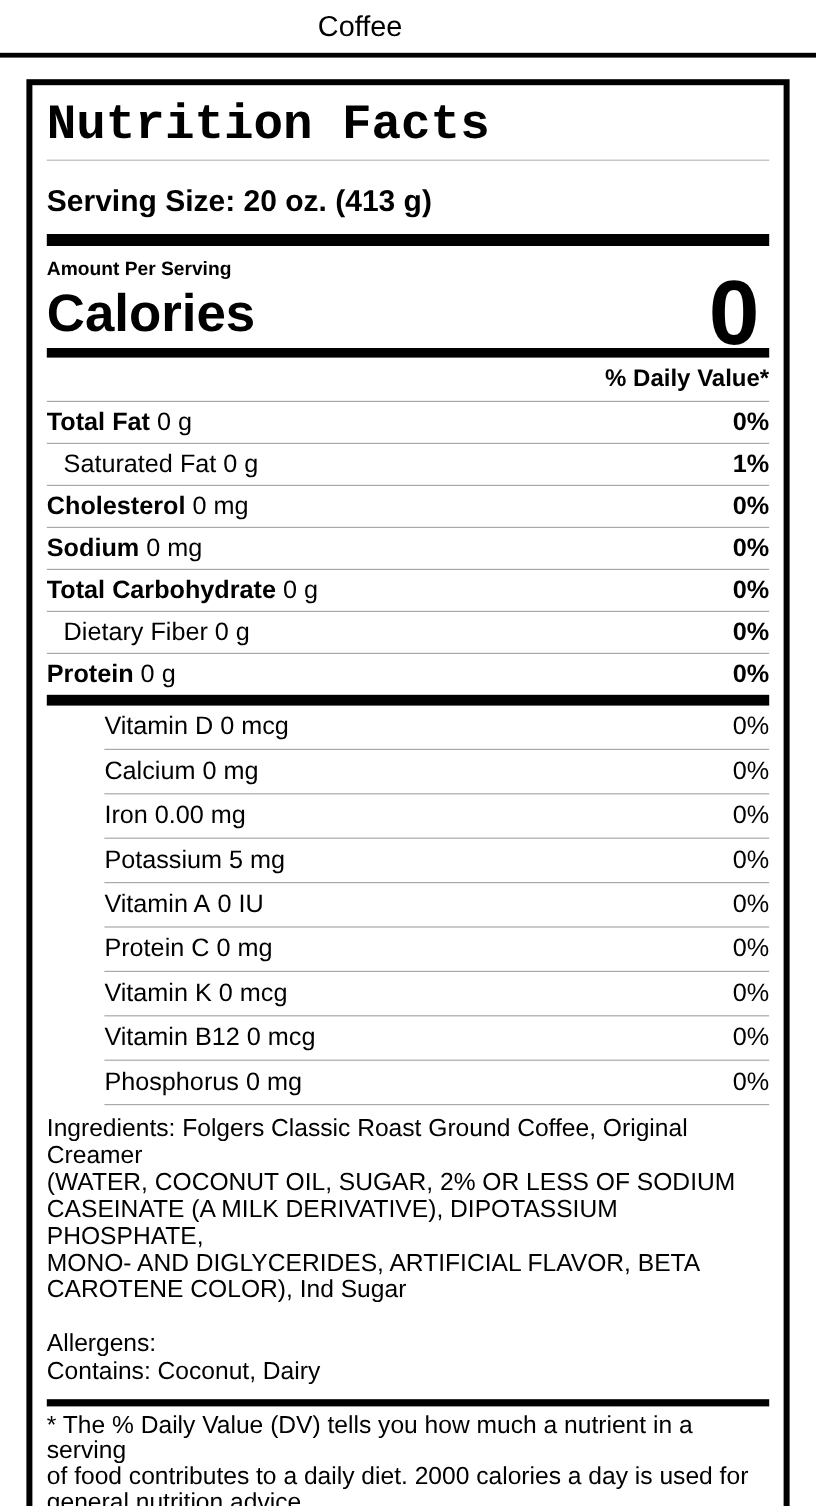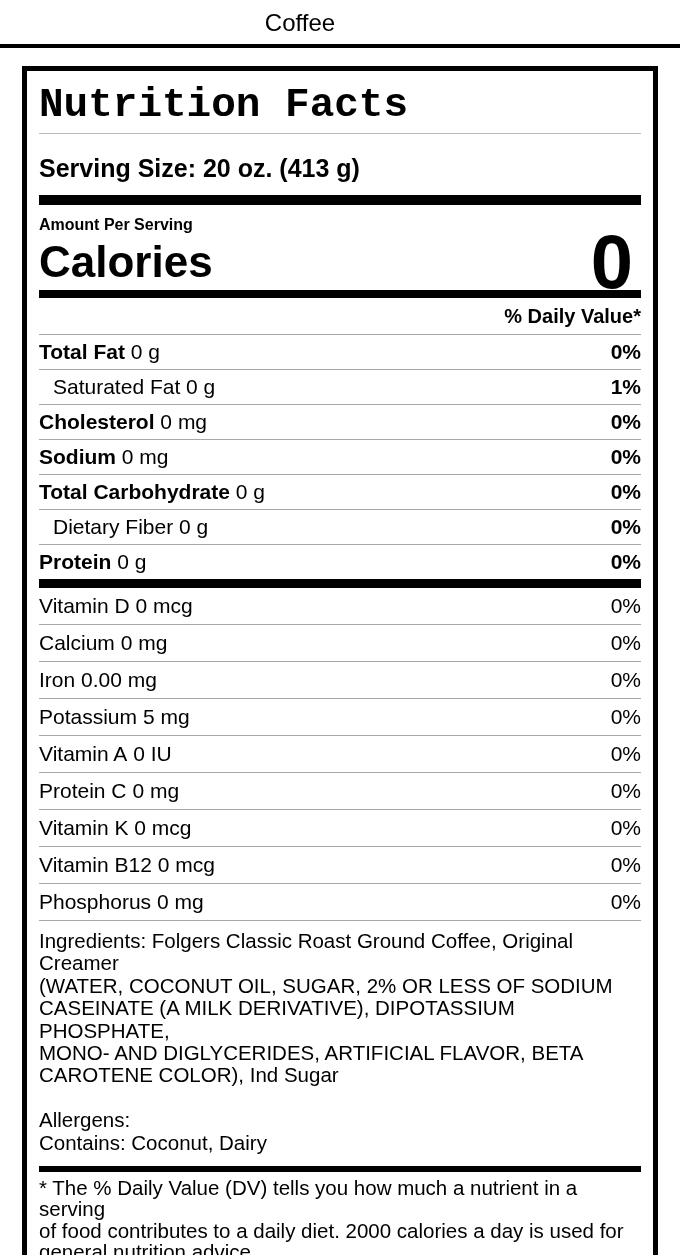--- a/index.html
+++ b/index.html
@@ -93,21 +93,21 @@
   .row{
     display:flex;
     justify-content:space-between;
     align-items:baseline;
     font-size:21px;
     line-height:24px;
     border-bottom:1px solid var(--separator);
   }
   .row.macro{padding:5px 0;gap:29px;}
   .row.macro:last-child{border-bottom:none;}
-  .row.vitamin{padding:6px 0;}
+  .row.vitamin{padding:6px 0;margin-left:48px;}
   .row.indent{padding-left:14px;}
   .b{font-weight:bold;}
   .ingredients{
     padding-top:9px;
     font-size:20.5px;
     line-height:22.4px;
     white-space:pre-line;
   }
   .allergens{
     margin-top:21px;

